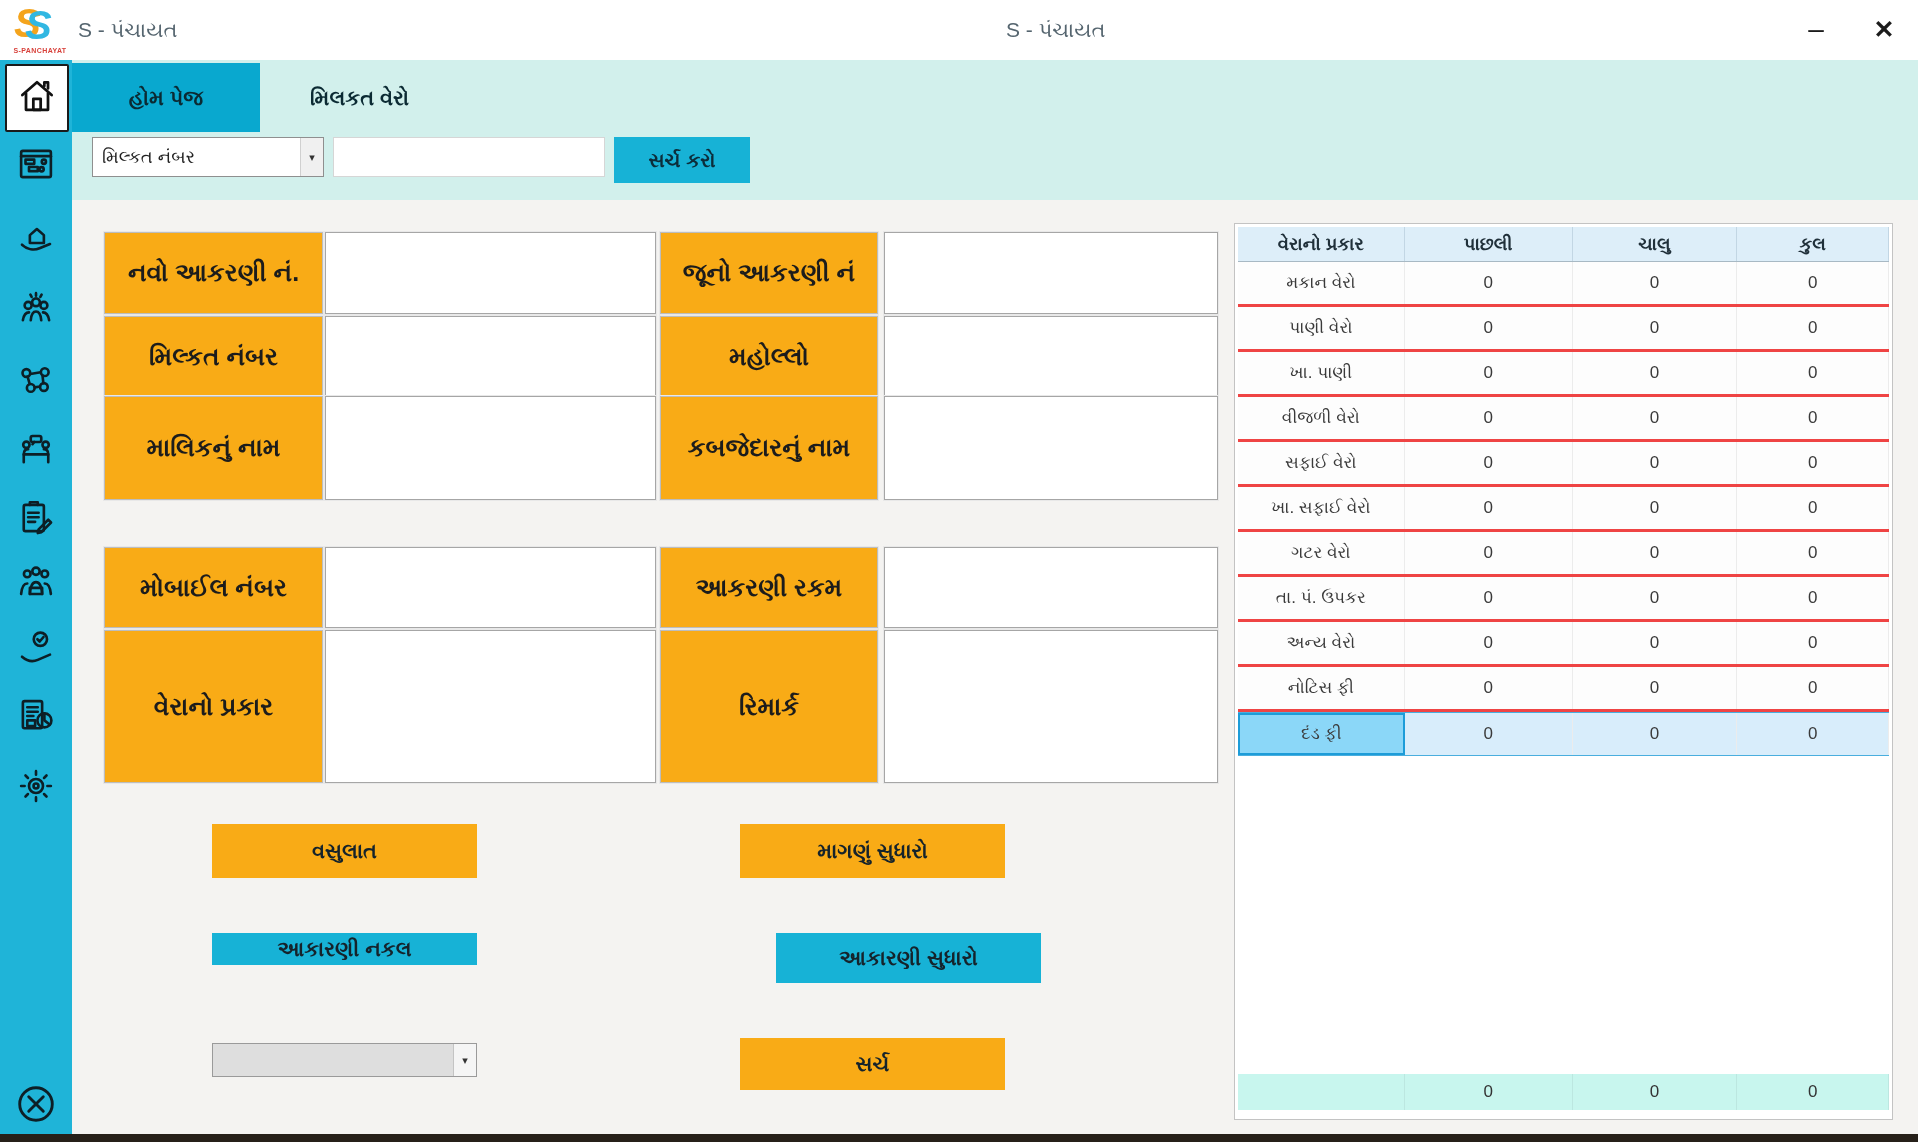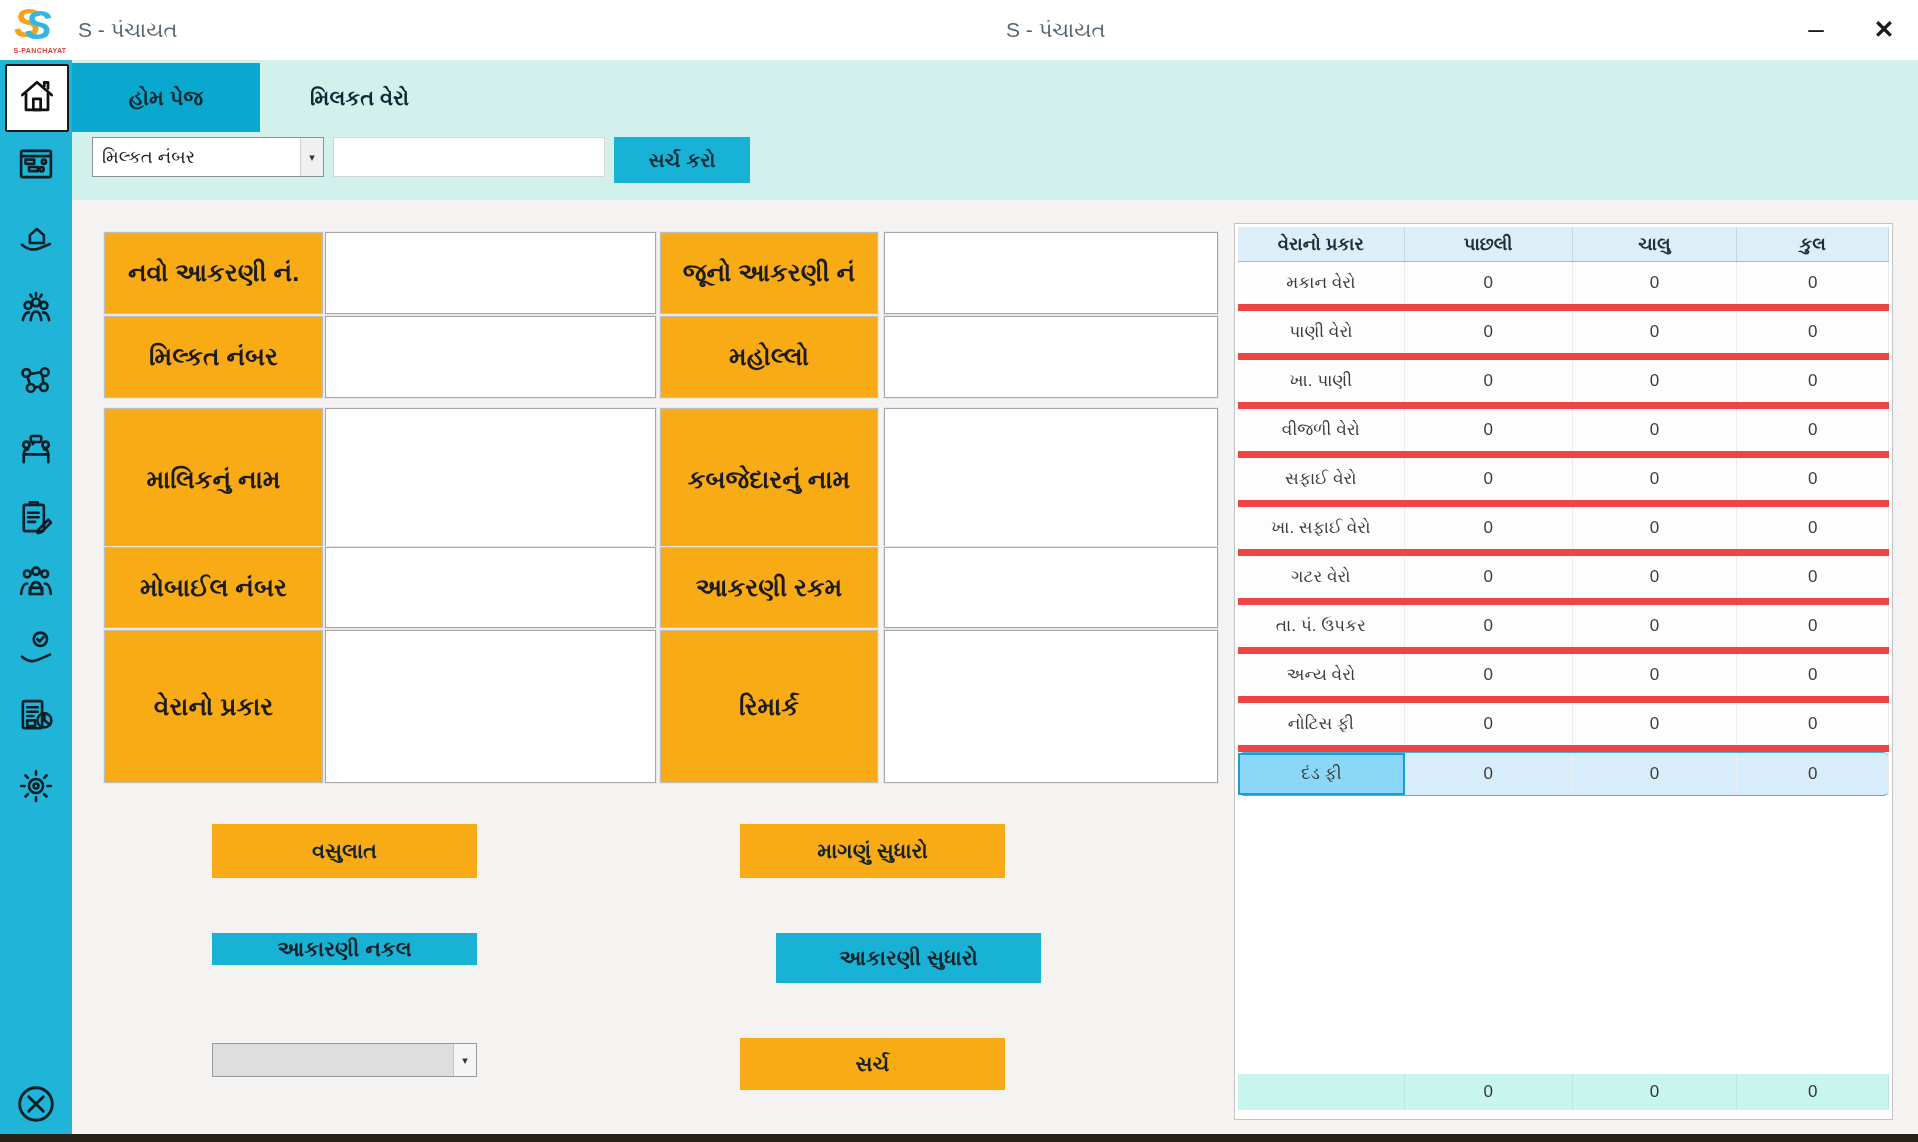--- a/index.html
+++ b/index.html
@@ -37,44 +37,44 @@
   .ddl .arrow{width:22px;align-self:stretch;background:#f0f0f0;border-left:1px solid #d0d0d0;display:flex;align-items:center;justify-content:center;font-size:11px;color:#333;}
   .search-ddl{left:92px;top:137px;width:232px;height:40px;}
   .search-input{left:333px;top:137px;width:272px;height:40px;background:#ffffff;border:1px solid #d6d6d6;font-size:18px;padding:0 8px;display:flex;align-items:center;color:#222;}
   .search-btn{left:614px;top:137px;width:136px;height:46px;background:#17b2d6;display:flex;align-items:center;justify-content:center;font-size:20px;font-weight:bold;color:#0c2d3a;cursor:default;}
   
   .fcell{position:absolute;box-sizing:border-box;background:#ffffff;border:1px solid #a6a6a6;box-shadow:0 0 0 1px #e8e8e8;}
   .flabel{background:#f9ab16;border:1px solid #bdbdbd;display:flex;align-items:center;justify-content:center;text-align:center;font-size:25px;font-weight:bold;color:#1c1c1c;padding:0 6px;}
   .c1{left:104px;width:219px;} .c2{left:325px;width:331px;}
   .c3{left:660px;width:218px;} .c4{left:884px;width:334px;}
   .r1{top:232px;height:82px;} .r2{top:316px;height:82px;}
-  .r3{top:408px;height:144px;} .r4{top:547px;height:81px;}
+  .r3{top:396px;height:104px;} .r4{top:547px;height:81px;}
   .r5{top:630px;height:153px;}
   
   .btn{position:absolute;display:flex;align-items:center;justify-content:center;font-size:21px;font-weight:bold;color:#15232b;cursor:default;box-sizing:border-box;}
   .btn-orange{background:#f9ab16;text-align:right;}
   .btn-cyan{background:#17b2d6;}
   .b-collect{left:212px;top:824px;width:265px;height:54px;}
   .b-demand{left:740px;top:824px;width:265px;height:54px;}
   .b-copy{left:212px;top:933px;width:265px;height:32px;}
   .b-assess{left:776px;top:933px;width:265px;height:50px;}
   .b-search2{left:740px;top:1038px;width:265px;height:52px;}
   .bottom-ddl{left:212px;top:1043px;width:265px;height:34px;background:#dedede;border:1px solid #9a9a9a;}
   .bottom-ddl .val{background:transparent;}
   .bottom-ddl .arrow{background:#f5f5f5;border-left:1px solid #c4c4c4;}
   
   .taxbox{left:1234px;top:223px;width:659px;height:897px;background:#ffffff;border:1px solid #c3c3c3;padding:3px;display:flex;flex-direction:column;}
   .trow{display:flex;flex:0 0 auto;}
   .thead{height:34px;background:#ddeef9;border-bottom:1px solid #a8b9c4;}
   .thead .tc{font-weight:bold;font-size:18px;color:#20303a;border-right:1px solid #c2d6e4;}
-  .tdata{height:42px;border-bottom:7px solid #ef4444;background:#fdfdfd;}
+  .tdata{height:42px;border-bottom:3px solid #ef4444;background:#fdfdfd;}
   .tdata .tc{font-size:17px;color:#3a3a3a;border-right:1px solid #ececec;}
   .tc{display:flex;align-items:center;justify-content:center;box-sizing:border-box;overflow:hidden;white-space:nowrap;}
   .w1{flex:0 0 25.6%;} .w2{flex:0 0 25.8%;} .w3{flex:0 0 25.3%;} .w4{flex:1;}
-  .trow.selected{background:#d8edfb;border-top:1px solid #49aede;border-bottom:1px solid #49aede;border-radius:6px;}
+  .trow.selected{background:#d8edfb;border-top:1px solid #49aede;border-bottom:1px solid #49aede;}
   .trow.selected .tc{background:transparent;}
   .trow.selected .tc.w1{background:#8bd7f8;border:2px solid #1d9cd8;}
   .tfill{flex:1;background:#ffffff;}
   .tfoot{height:36px;background:#c8f6ee;margin-bottom:6px;}
   .tfoot .tc{font-size:17px;color:#333;border-right:1px solid rgba(0,0,0,0.06);}
   
   .darkbar{left:0;top:1134px;width:1918px;height:8px;background:#262019;z-index:50;}
 </style>
 </head>
 <body>

